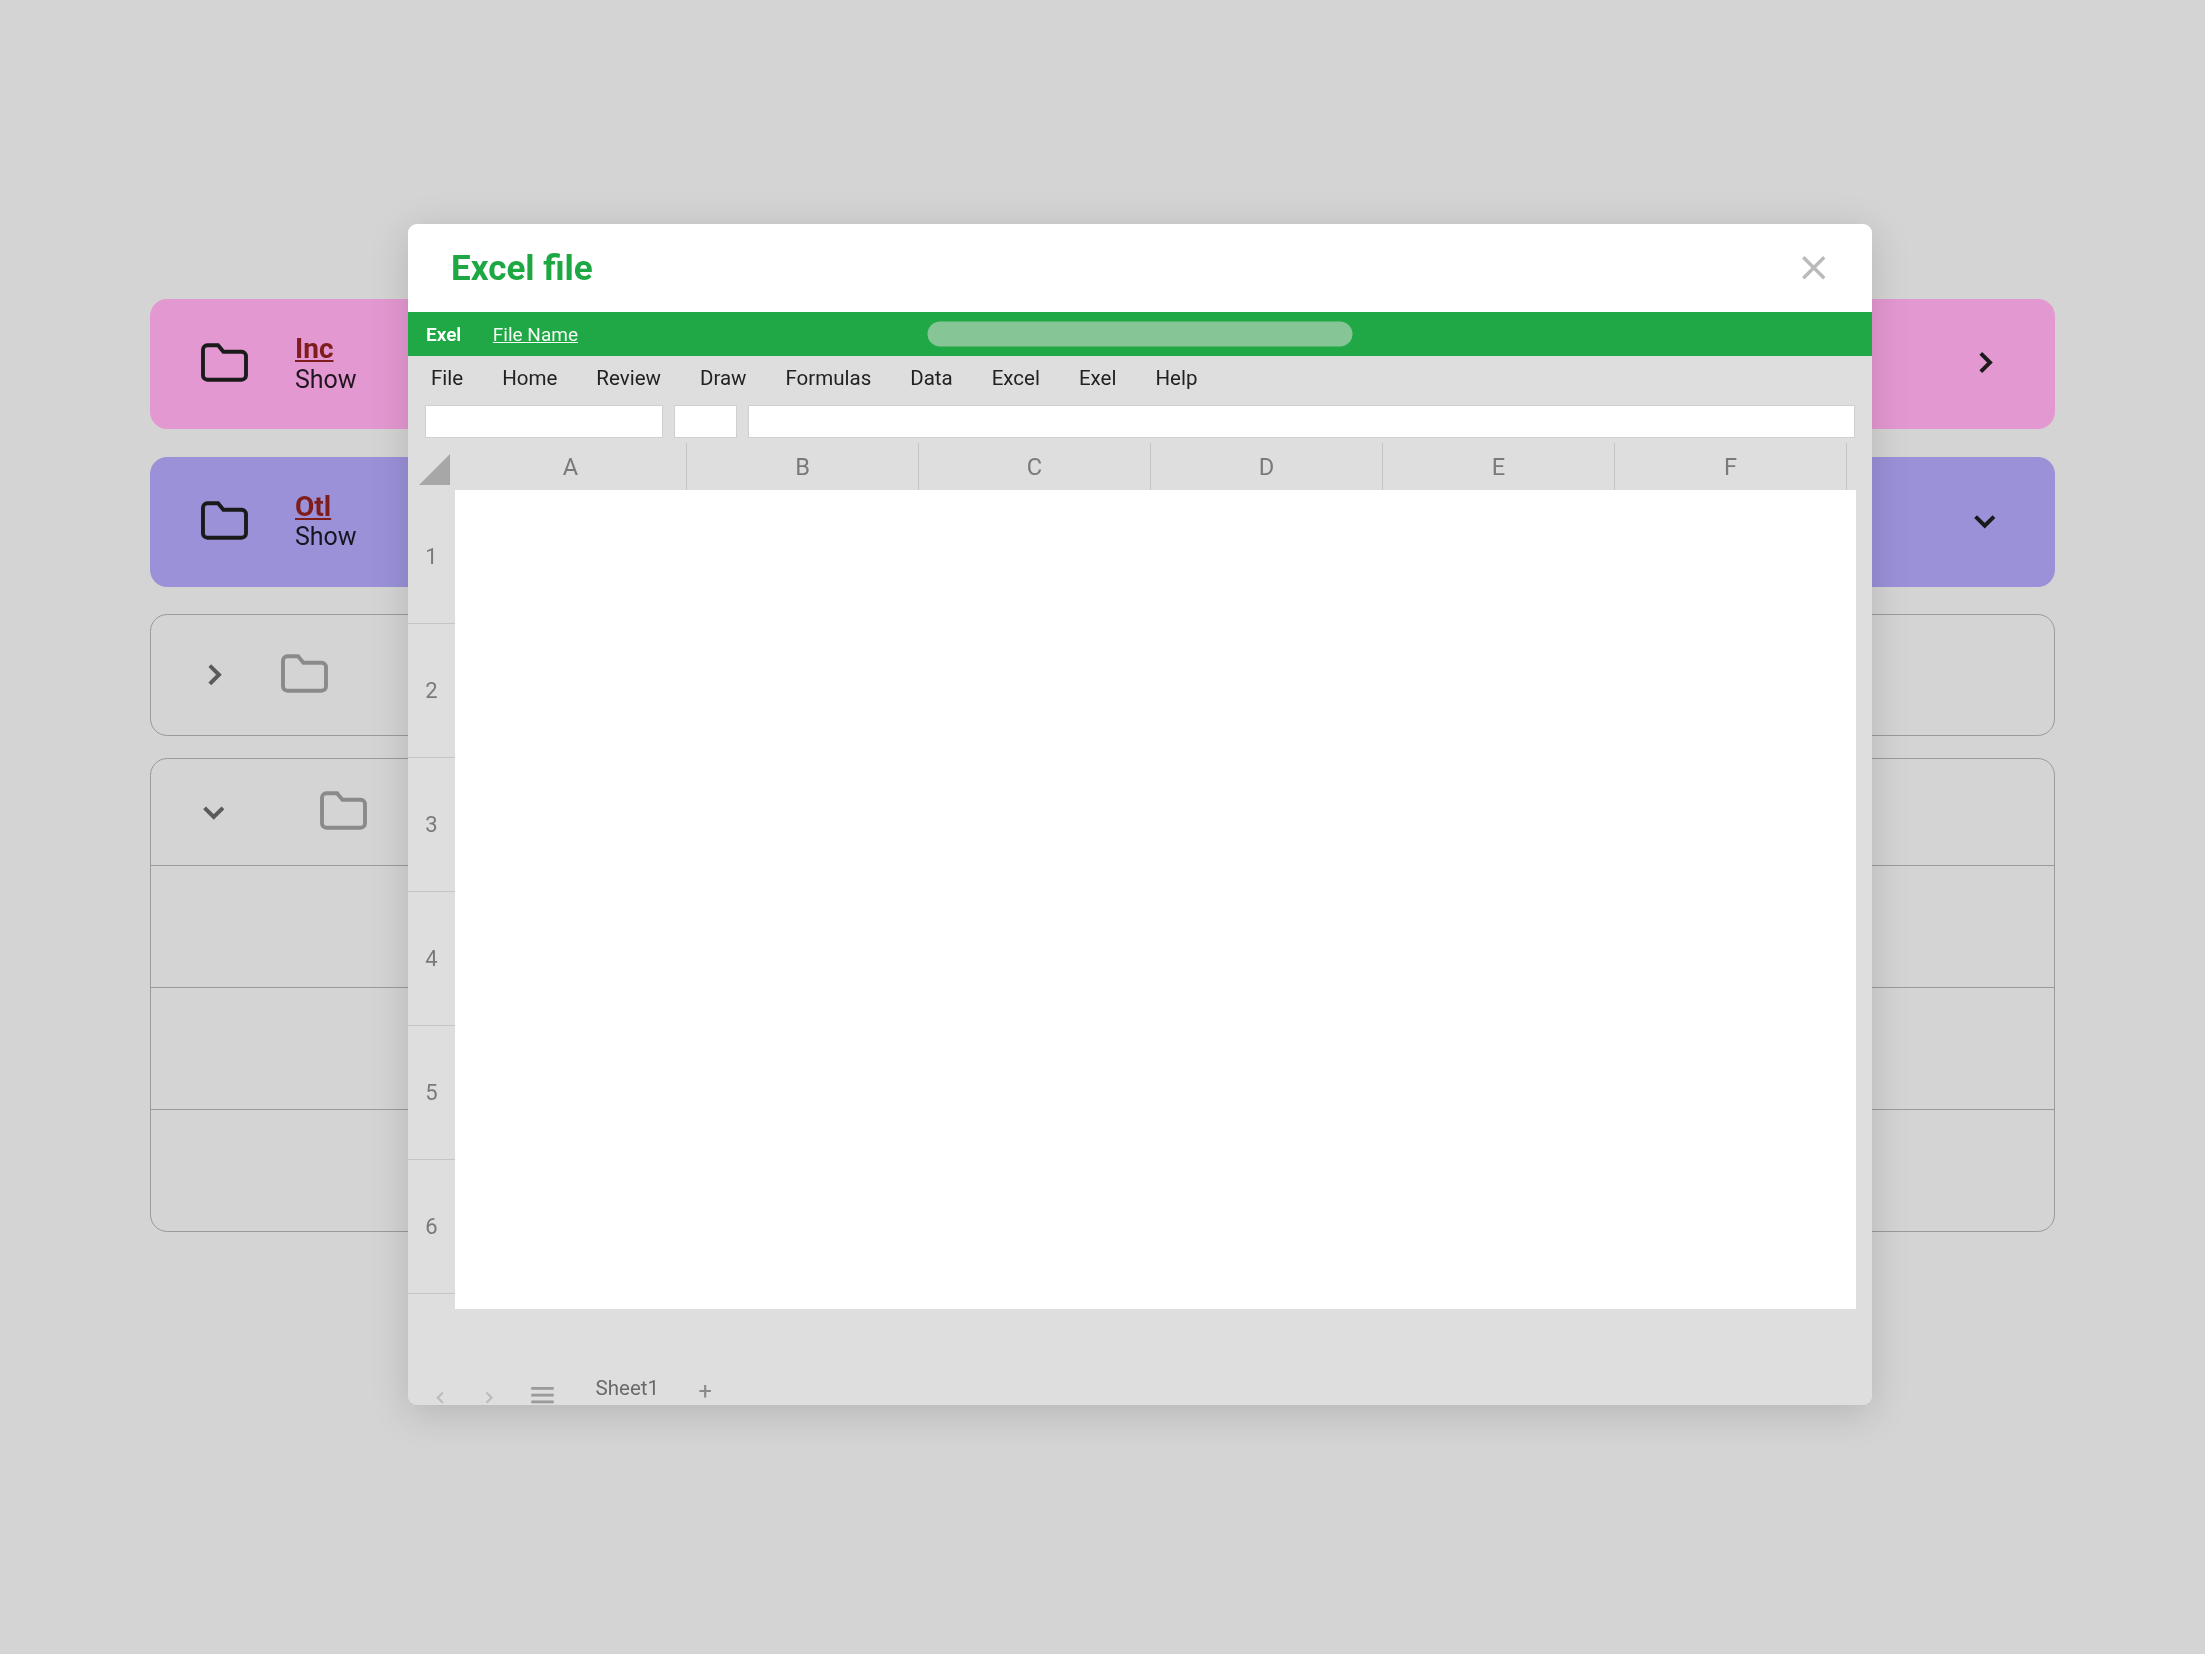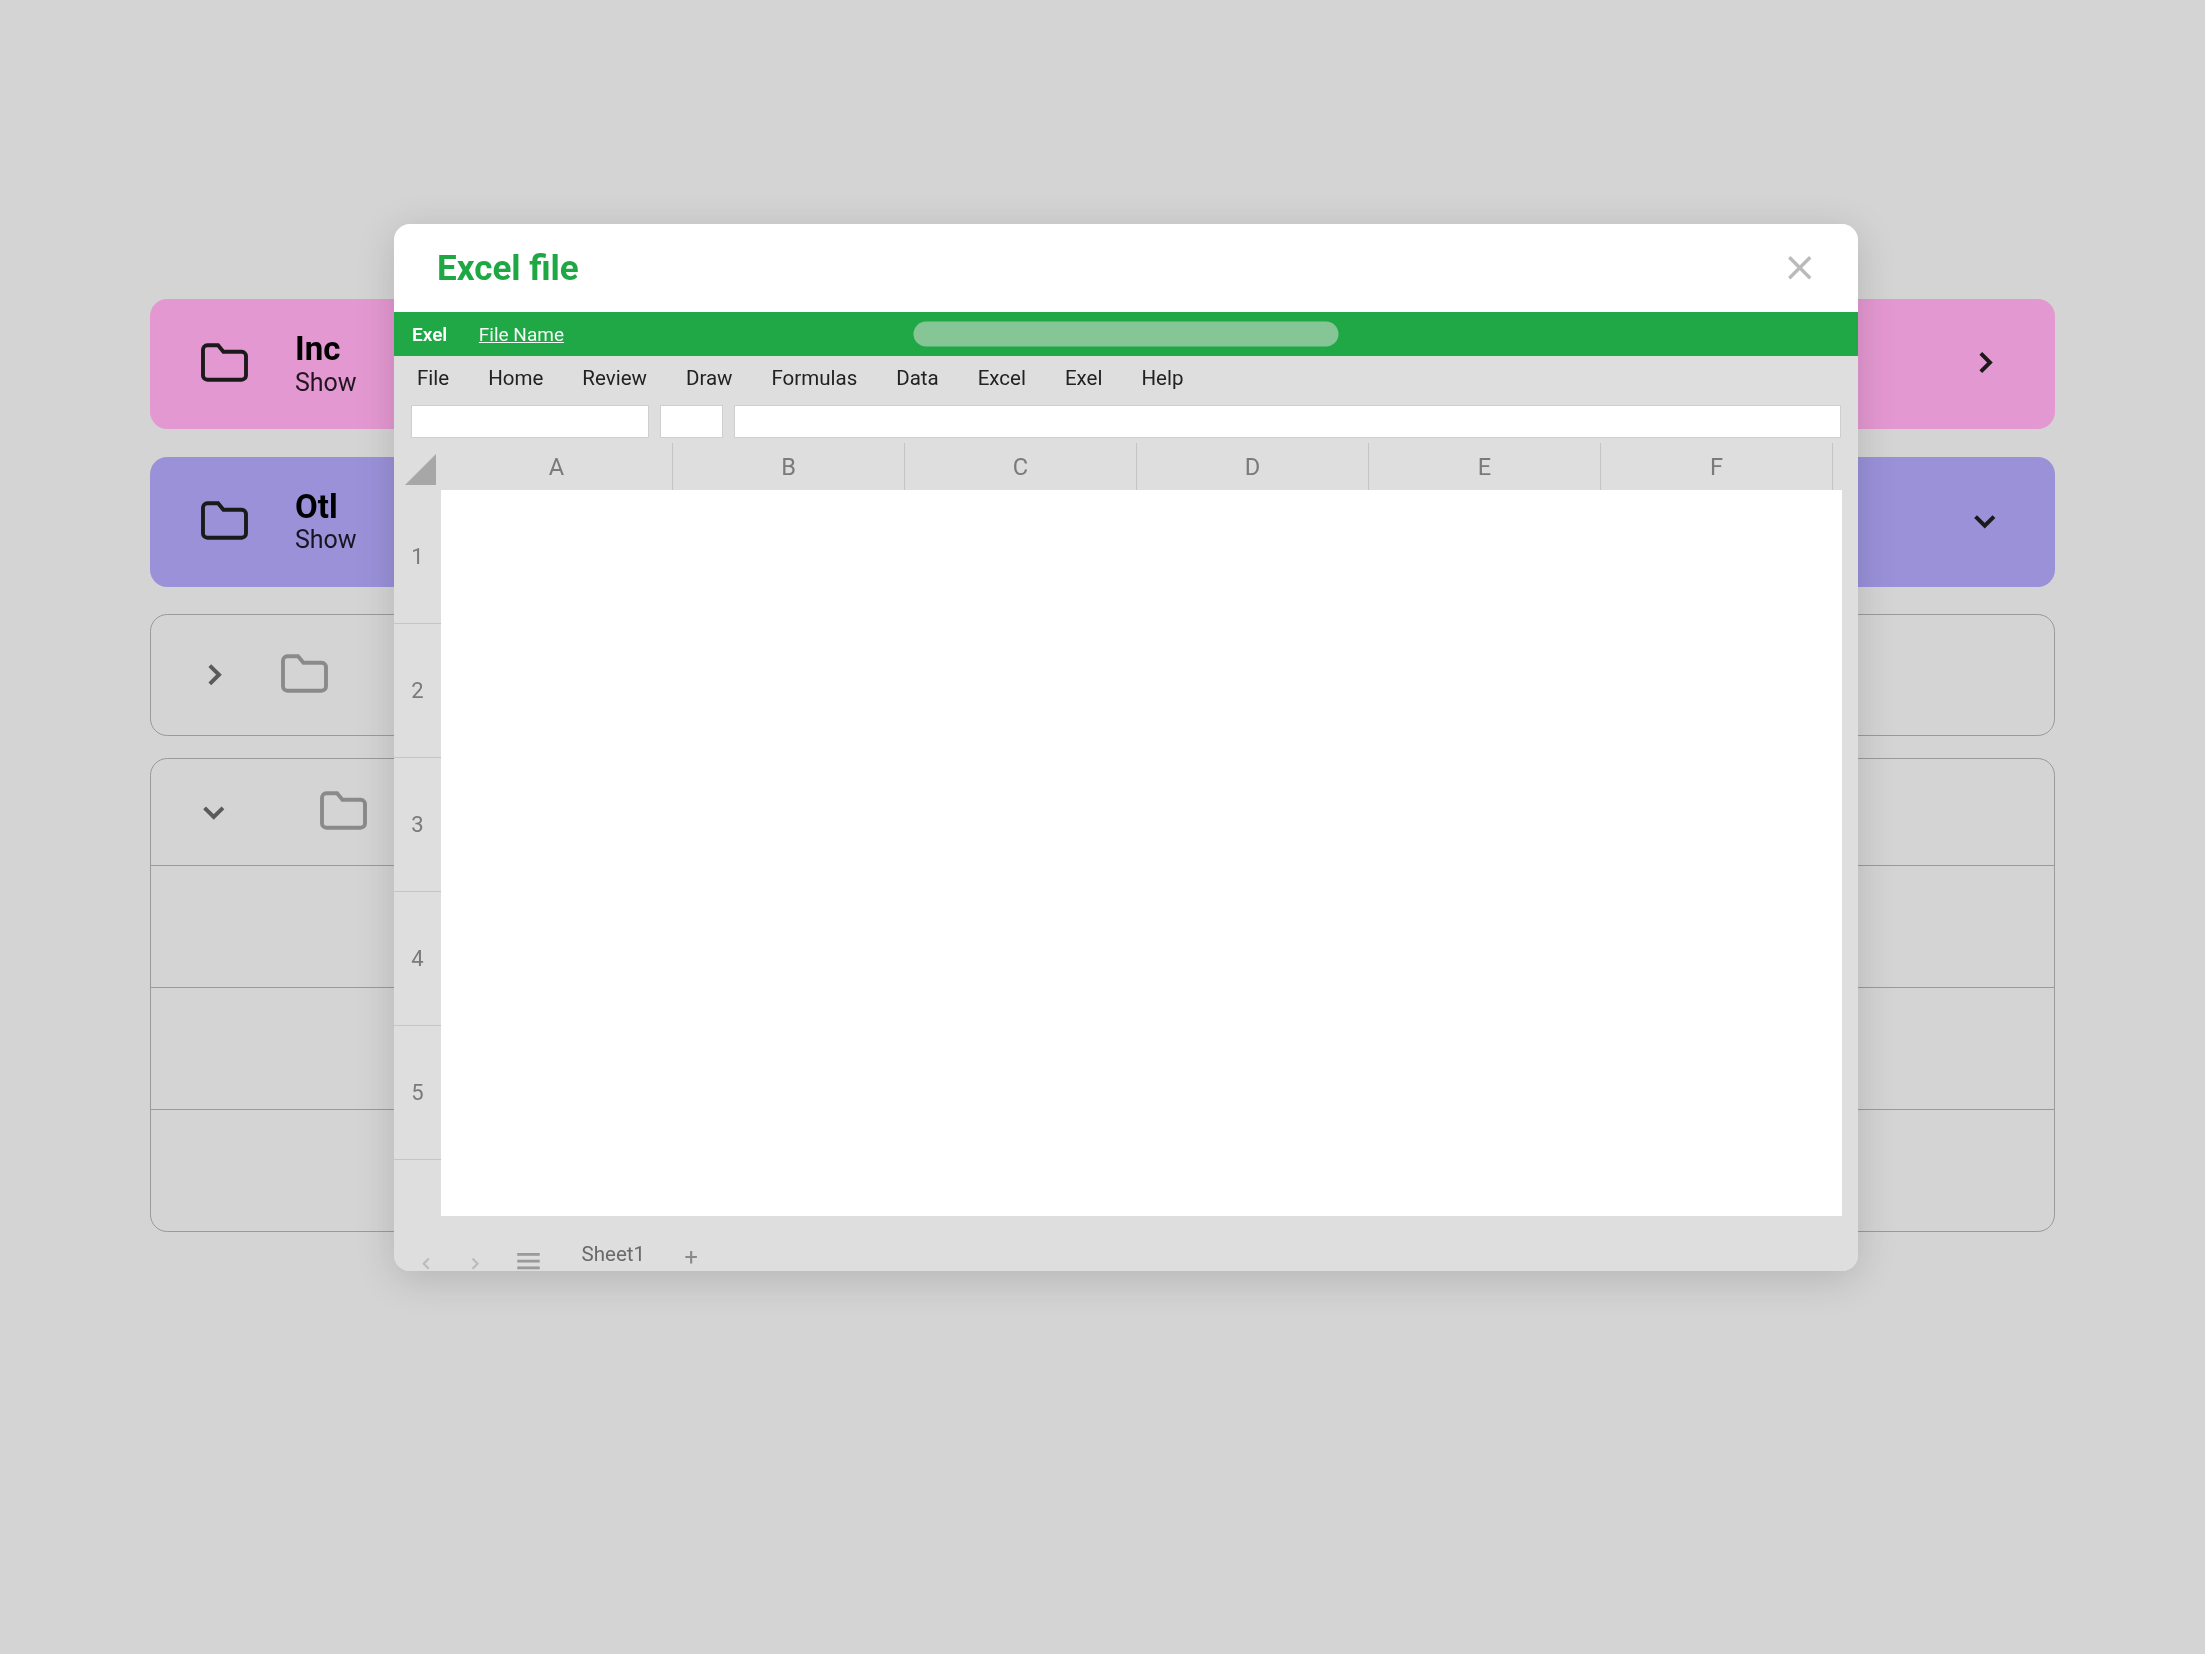--- a/index.html
+++ b/index.html
@@ -63,24 +63,25 @@
 
   .folder-icon {
     width: 55px;
     height: 43px;
     flex-shrink: 0;
   }
   .card-text {
     margin-left: 43px;
   }
   .card-title {
-    font-size: 33px;
+    font-size: 28px;
     font-weight: 700;
-    color: #000000;
+    color: #7f1d1d;
     line-height: 1.1;
+    text-decoration: underline;
   }
   .card-sub {
     font-size: 25px;
     color: #000000;
     opacity: .85;
   }
   .card-chevron {
     position: absolute;
     right: 55px;
     top: 50%;
@@ -91,26 +92,26 @@
   .card-outline .lead-chevron,
   .stack-header .lead-chevron {
     width: 31.5px;
     height: 31.5px;
     margin-right: 47px;
   }
 
   
   .modal {
     position: absolute;
-    left: 394px;
+    left: 408px;
     top: 224px;
     width: 1464px;
-    height: 1047px;
-    background: #dedede;
-    border-radius: 16px;
+    height: 1181px;
+    background: #dedede;
+    border-radius: 9px;
     overflow: hidden;
     box-shadow: 0 7.9px 39px rgba(0,0,0,0.15);
   }
   .modal-header {
     height: 88px;
     background: #fff;
     display: flex;
     align-items: center;
     padding: 0 43px;
     justify-content: space-between;

